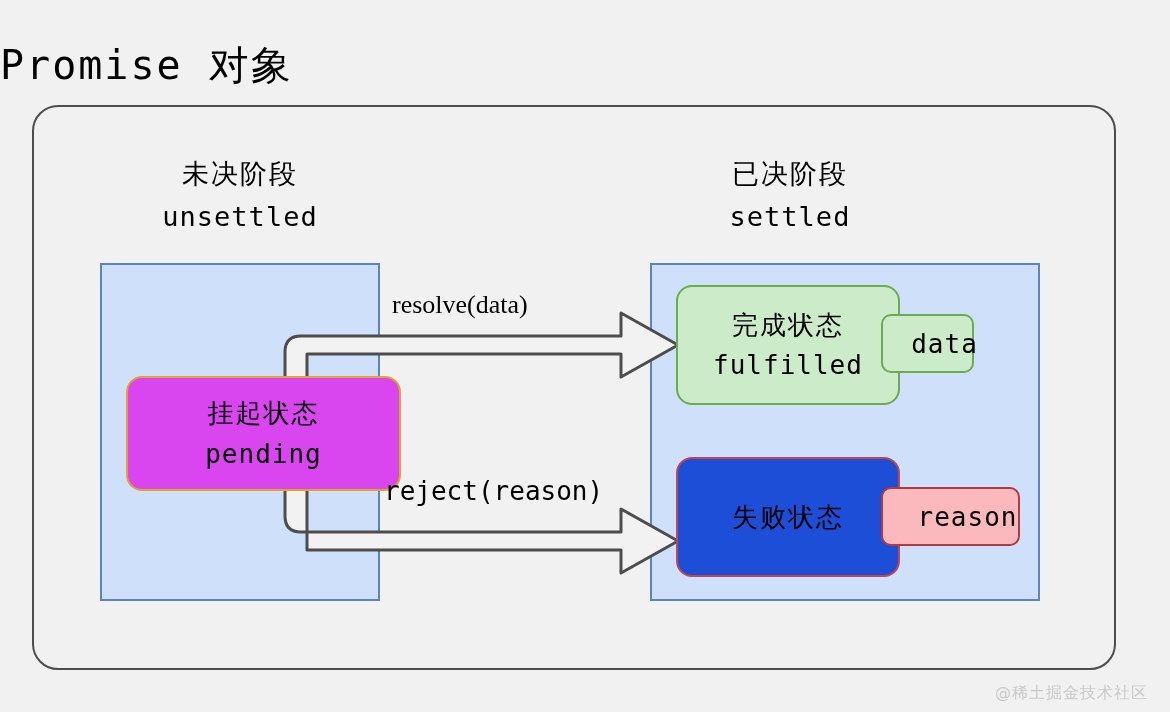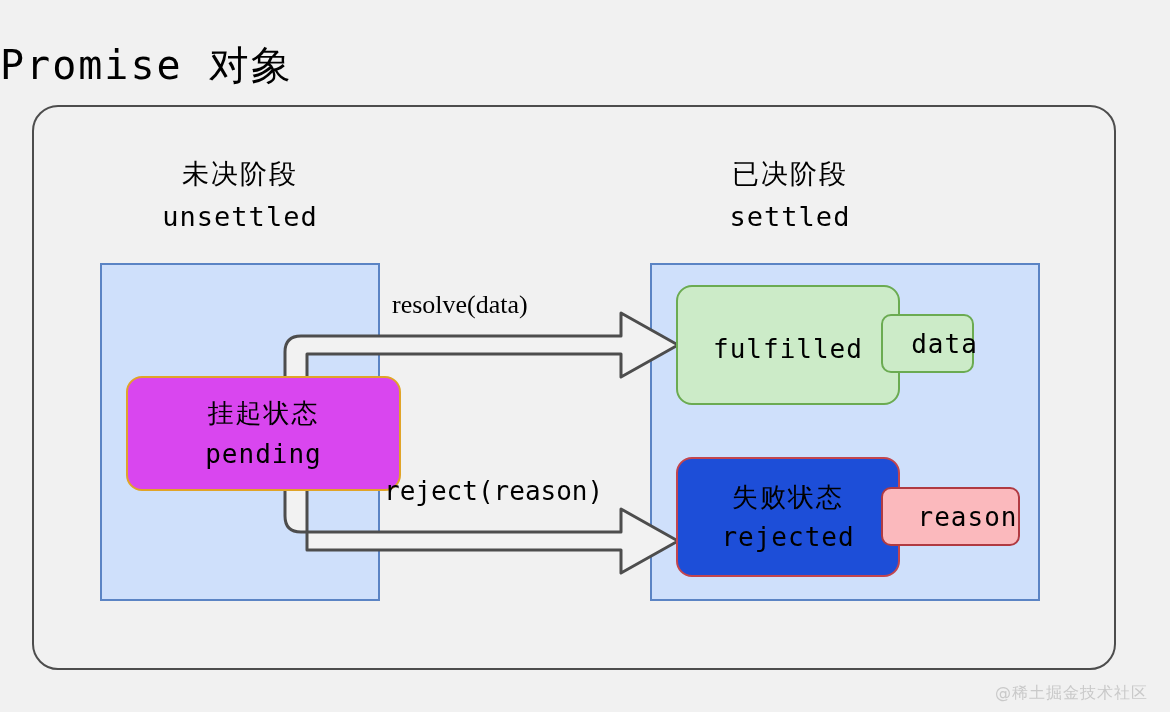--- a/index.html
+++ b/index.html
@@ -225,26 +225,26 @@
              L 307,436
              Z"></path>
   </svg>
 
   <div class="state-box" id="box-pending">
     <span class="cn">挂起状态</span>
     <span class="en">pending</span>
   </div>
 
   <div class="state-box" id="box-fulfilled">
+    <span class="cn">完成状态</span>
     <span class="en">fulfilled</span>
   </div>
 
   <div class="state-box" id="box-rejected">
     <span class="cn">失败状态</span>
-    <span class="en">rejected</span>
   </div>
 
   <div class="badge" id="badge-data">data</div>
   <div class="badge" id="badge-reason">reason</div>
 
   <div class="arrow-label" id="label-resolve">resolve(data)</div>
   <div class="arrow-label" id="label-reject">reject(reason)</div>
 
   <div class="watermark">@稀土掘金技术社区</div>
 

